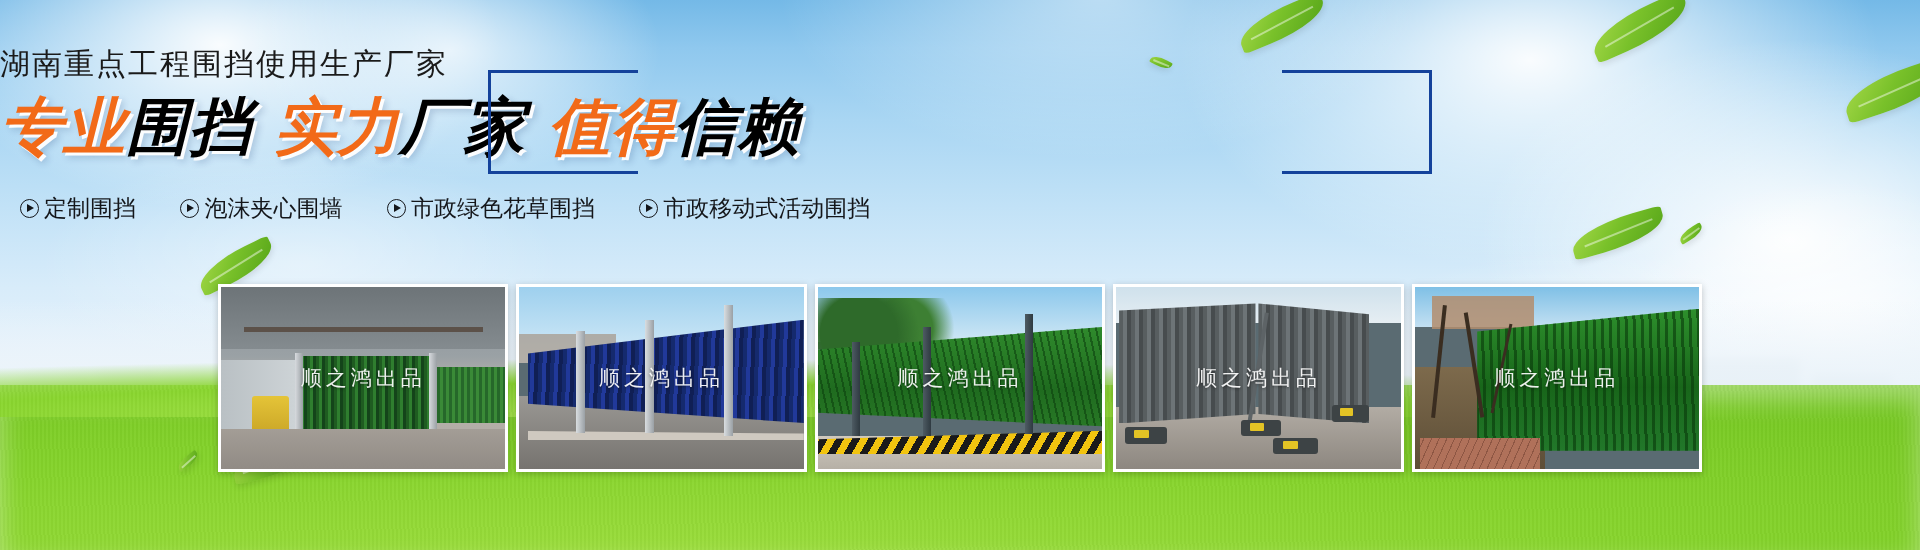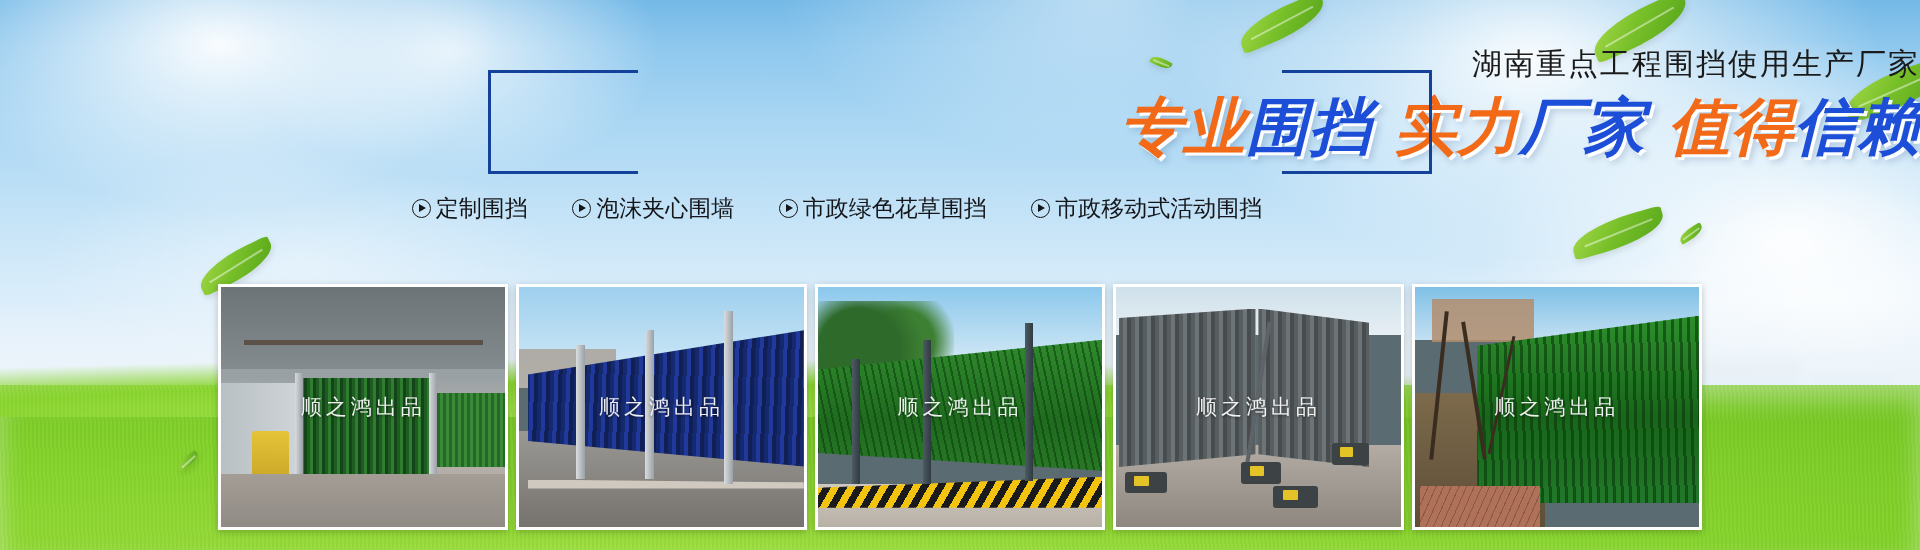--- a/index.html
+++ b/index.html
@@ -59,60 +59,60 @@
   }
 
   
   .leaf { position:absolute; border-radius:70% 8% 70% 8%;
           background:linear-gradient(135deg,#a7d94a 0%,#79c12a 45%,#54a318 100%);
           box-shadow:0 3px 6px rgba(0,0,0,.10); }
   .leaf i { position:absolute; left:12%; top:48%; width:76%; height:1.5px;
             background:rgba(255,255,255,.45); transform:rotate(-6deg); display:block; }
 
   
-  .headline-wrap { position:absolute; left:0; top:46px; width:1920px; text-align:right; }
+  .headline-wrap { position:absolute; left:0; top:46px; width:1920px; text-align:left; }
   .brk-line { position:absolute; background:#14429b; }
 
   .subtitle {
     position:relative; display:inline-block;
     font-size:30px; line-height:36px; letter-spacing:2px;
     color:#1a1a1a; font-weight:500; white-space:nowrap;
   }
 
   .main-title {
     margin-top:6px;
     font-size:62px; line-height:78px; font-weight:900; white-space:nowrap;
     font-style:italic; letter-spacing:1px;
   }
   .main-title span { display:inline-block; }
   .t-orange { color:#f26a18; text-shadow: 3px 3px 0 rgba(255,255,255,.95), 5px 5px 7px rgba(20,50,110,.22); }
-  .t-blue   { color:#1d4ed8; text-shadow: 3px 3px 0 rgba(255,255,255,.95), 5px 5px 7px rgba(20,50,110,.22); }
+  .t-blue   { color:#000000; text-shadow: 3px 3px 0 rgba(255,255,255,.95), 5px 5px 7px rgba(20,50,110,.22); }
   .gap { width:22px; display:inline-block; }
 
   
-  .features { position:absolute; left:0; top:192px; width:1674px; text-align:center; }
+  .features { position:absolute; left:0; top:192px; width:1674px; text-align:left; }
   .frow { white-space:nowrap; margin-bottom:7px; }
   .fitem {
     display:inline-block; font-size:23px; line-height:32px; color:#14161a;
     margin:0 20px; white-space:nowrap; font-weight:500;
   }
   .bullet {
     display:inline-block; width:19px; height:19px; border-radius:50%;
     border:1.6px solid #14161a; position:relative; margin-right:5px;
     vertical-align:-2px;
   }
   .bullet::after {
     content:""; position:absolute; left:6px; top:4px;
     border-left:7px solid #14161a; border-top:4.5px solid transparent; border-bottom:4.5px solid transparent;
   }
 
   
   .photos { position:absolute; left:218px; top:284px; width:1484px; height:194px; display:flex; gap:8px; }
   .photo {
-    position:relative; width:224px; height:246px; overflow:hidden;
+    position:relative; width:224px; height:188px; overflow:hidden;
     border:3px solid #ffffff; background:#5a6b72;
     box-shadow:0 2px 7px rgba(0,0,0,.22);
     flex:1 1 0;
   }
   .photo .wm {
     position:absolute; left:0; right:0; top:50%; transform:translateY(-50%);
     text-align:center; color:rgba(255,255,255,.92); font-size:21px; letter-spacing:4px;
     font-weight:500; text-shadow:0 1px 3px rgba(0,0,0,.45); z-index:9;
   }
   .scene { position:absolute; inset:0; }

